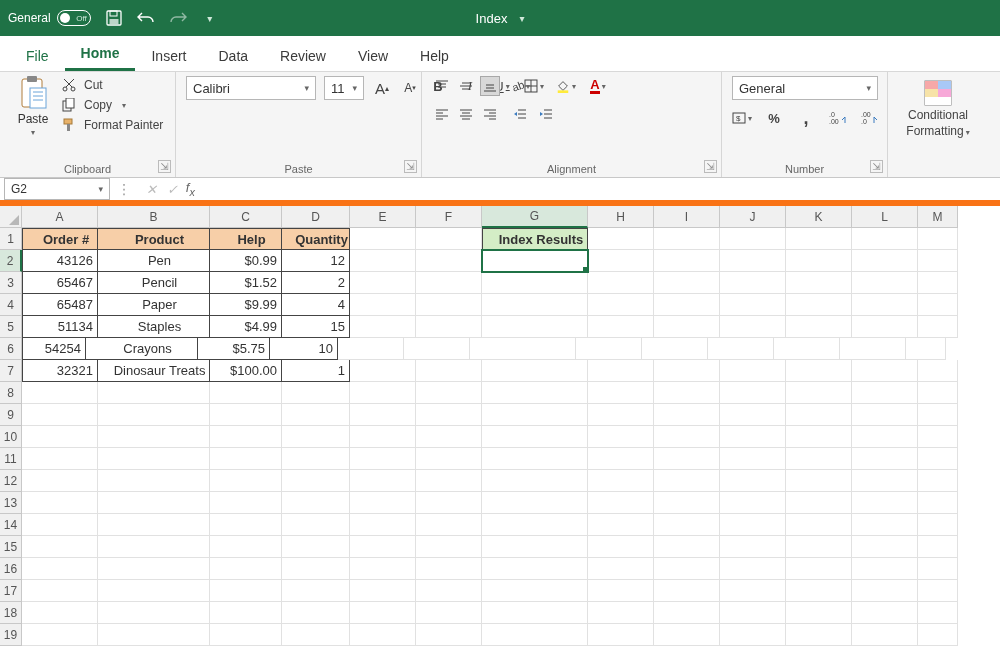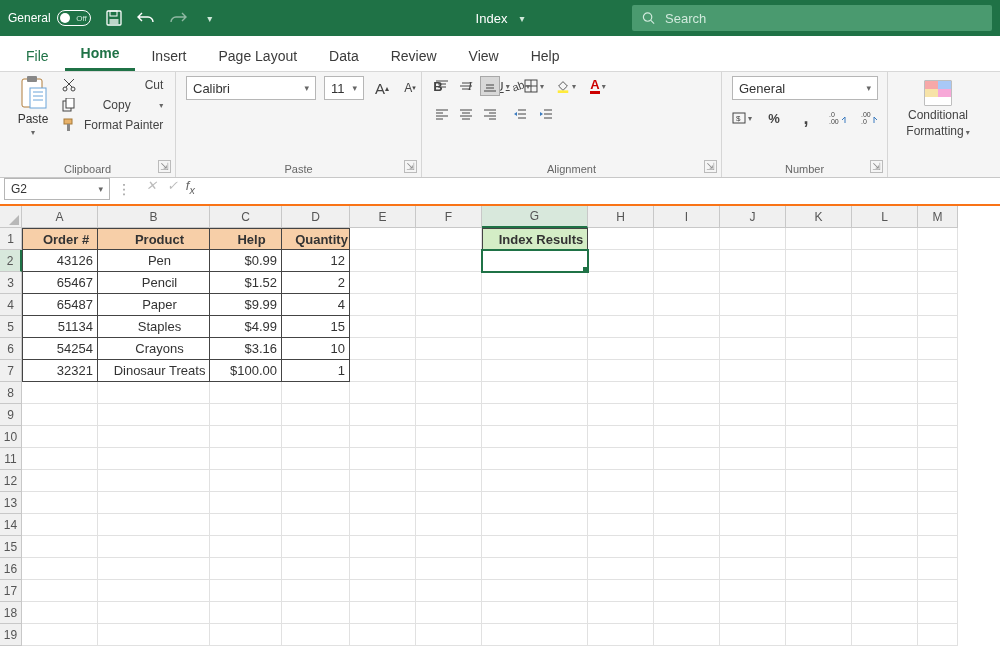--- a/index.html
+++ b/index.html
@@ -23,36 +23,36 @@
   .tabs .tab.active { color:#1f7246; border-bottom:3px solid #1f7246; font-weight:600;}
   .tabs .file { color:#1f7246; }
 
   
   .ribbon { background:#f5f5f5; border-bottom:1px solid #c8c8c8; height:106px; display:flex; }
   .group { border-right:1px solid #d6d6d6; padding:4px 10px 2px 10px; display:flex; flex-direction:column; justify-content:space-between; position:relative;}
   .group-body { flex:1; display:flex; gap:6px; align-items:flex-start;}
   .group-label { text-align:center; font-size:11px; color:#666; padding-top:2px;}
   .group .launcher { position:absolute; right:4px; bottom:4px; font-size:10px; color:#888; border:1px solid #bbb; width:13px;height:13px; line-height:11px; text-align:center;}
   .btncol { display:flex; flex-direction:column; gap:1px; font-size:12px; color:#444;}
-  .row { display:flex; align-items:center; gap:8px;justify-content:space-between; }
+  .row { display:flex; align-items:center; gap:8px; }
   .sel { border:1px solid #b6b6b6; background:#fff; height:24px; display:flex;align-items:center; padding:0 6px; font-size:13px; gap:6px;}
   .sel .dd { margin-left:auto; font-size:9px; color:#666;}
   .iconbtn { width:20px;height:20px; display:flex;align-items:center;justify-content:center; font-size:13px; color:#444;}
   .smalldd::after { content:"▾"; font-size:8px; color:#666; margin-left:2px;}
 
   .paste-big { display:flex; flex-direction:column; align-items:center; gap:2px; width:46px;}
   .paste-big .clip { width:30px;height:34px; }
   .align-grid2 { display:grid; grid-template-columns:repeat(3,20px); gap:4px;}
   .alignbtn { width:20px;height:20px;display:flex;align-items:center;justify-content:center;}
   .alignbtn.sel-a { background:#d8d8d8; border:1px solid #a8a8a8;}
   .vstack { display:flex; flex-direction:column; gap:4px; font-size:12px; color:#444;}
   .bigbtn { display:flex;flex-direction:column;align-items:center; gap:2px; width:80px; font-size:12px; color:#444; text-align:center; padding-top:4px;}
 
   
-  .fxrow { height:28px; border-bottom:2px solid #f97316; display:flex; }
+  .fxrow { height:28px; border-bottom:6px solid #f97316; display:flex; align-items:center; }
   .namebox { width:106px; height:22px; margin:0 0 0 4px; border:1px solid #b6b6b6; background:#fff; display:flex;align-items:center;padding:0 6px; font-size:12px; justify-content:space-between;}
   .fxspacer { width:28px;height:22px; display:flex;align-items:center;justify-content:center; color:#999; font-size:14px;}
   .fxbtns { display:flex; gap:10px; padding:0 8px; color:#999; font-style:italic;}
   .fxlabel { font-style:italic; color:#666; padding-right:8px;}
   .fxinput { flex:1; height:22px; border:none; outline:none; font-size:13px; padding-left:6px;}
 
   
   .sheet { position:relative; }
   .sel-all { position:absolute; left:0; top:0; width:22px;height:22px; border-right:1px solid #c8c8c8; border-bottom:1px solid #c8c8c8; background:#f0f0f0;}
   .sel-all::after { content:""; position:absolute; right:2px; bottom:2px; width:0;height:0;border-style:solid;border-width:0 0 10px 10px; border-color:transparent transparent #b8b8b8 transparent;}
@@ -104,34 +104,26 @@
         <svg width="18" height="14" viewBox="0 0 18 14">
           <path d="M13 2 L17 6 L13 10 M17 6 H7 A5 5 0 0 0 2 11" fill="none" stroke="#fff" stroke-width="1.4"></path>
         </svg>
       </span>
     <span class="ico" style="font-size:10px;color:#cfe8d9">▾</span>
   </div>
   <div class="docblock">
     <span>Index</span>
     <span style="font-size:10px;color:#cfe8d9">▾</span>
   </div>
-  <div class="search">
-    <svg width="14" height="14" viewBox="0 0 14 14">
-        <circle cx="6" cy="6" r="4.5" fill="none" stroke="#d1eadd" stroke-width="1.3"></circle>
-        <line x1="9.5" y1="9.5" x2="13" y2="13" stroke="#d1eadd" stroke-width="1.3"></line>
-      </svg>
-    <input placeholder="Search" style="">
-  </div>
 </div>
 
 <div class="tabs">
   <div class="tab file">File</div>
   <div class="tab active">Home</div>
   <div class="tab">Insert</div>
-  <div class="tab">Page Layout</div>
   <div class="tab">Data</div>
   <div class="tab">Review</div>
   <div class="tab">View</div>
   <div class="tab">Help</div>
 </div>
 
 <div class="ribbon">
 
   <div class="group" style="width:176px">
     <div class="group-body">
@@ -473,23 +465,23 @@
         <div class="cell" style="width: 66px;"></div>
         <div class="cell" style="width: 106px;"></div>
         <div class="cell" style="width: 66px;"></div>
         <div class="cell" style="width: 66px;"></div>
         <div class="cell" style="width: 66px;"></div>
         <div class="cell" style="width: 66px;"></div>
         <div class="cell" style="width: 66px;"></div>
         <div class="cell" style="width: 40px;"></div>
       </div>
       <div class="cellrow">
-        <div class="cell bord bord-l r" style="width: 76px;">54254</div>
+        <div class="cell bord bord-l r" style="width: 64px;">54254</div>
         <div class="cell bord c" style="width: 112px;">Crayons</div>
-        <div class="cell bord r" style="width: 72px;">$3.16</div>
+        <div class="cell bord r" style="width: 72px;">$5.75</div>
         <div class="cell bord r" style="width: 68px;">10</div>
         <div class="cell" style="width: 66px;"></div>
         <div class="cell" style="width: 66px;"></div>
         <div class="cell" style="width: 106px;"></div>
         <div class="cell" style="width: 66px;"></div>
         <div class="cell" style="width: 66px;"></div>
         <div class="cell" style="width: 66px;"></div>
         <div class="cell" style="width: 66px;"></div>
         <div class="cell" style="width: 66px;"></div>
         <div class="cell" style="width: 40px;"></div>

